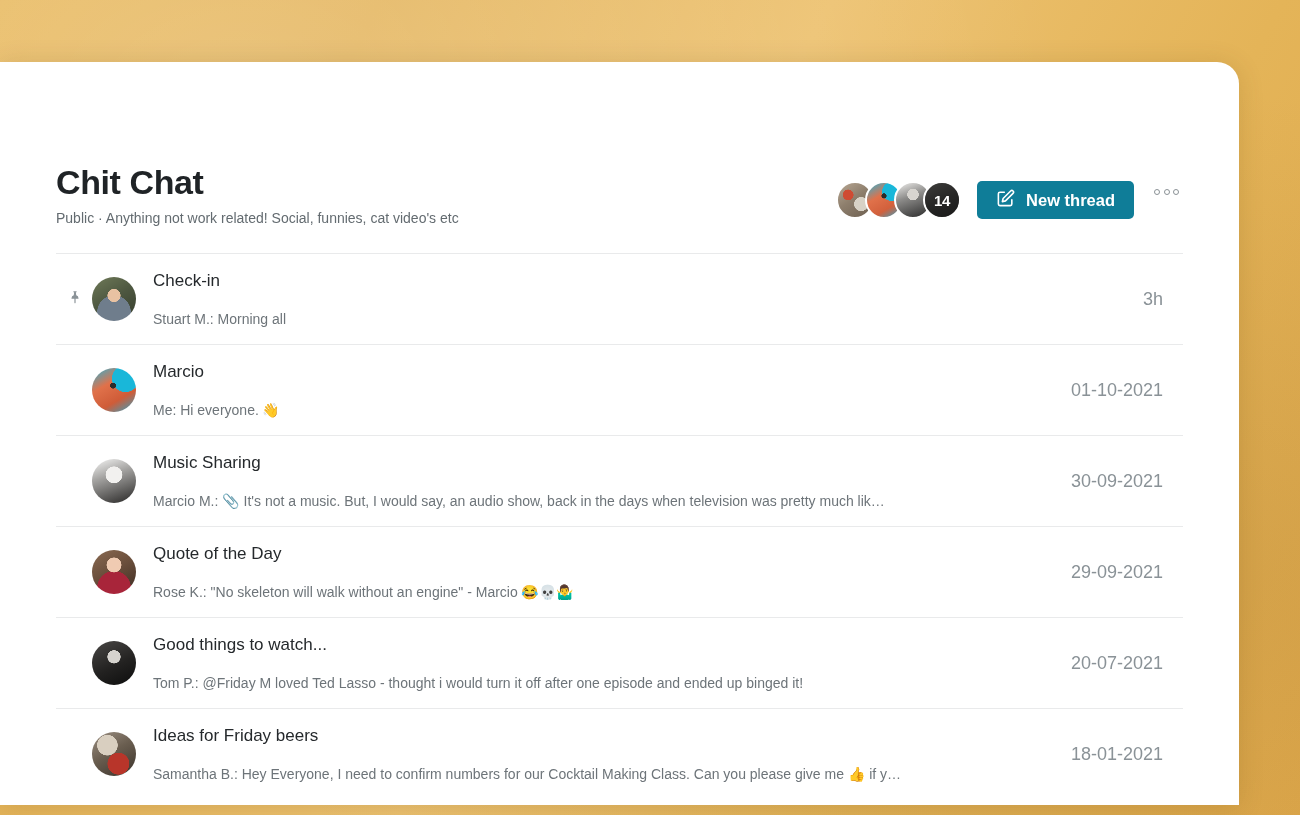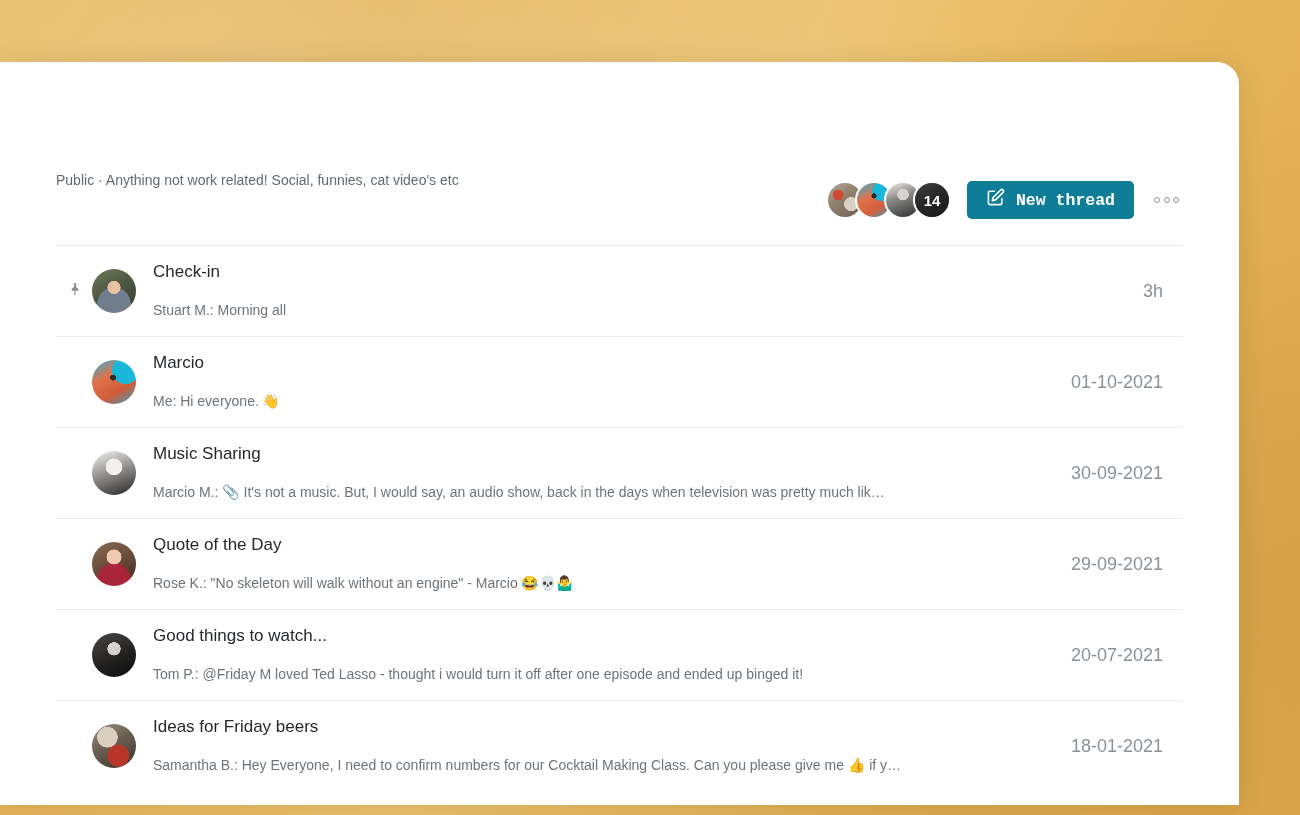--- a/index.html
+++ b/index.html
@@ -65,21 +65,21 @@
 
   .page-subtitle {
     margin-top: 8px;
     font-size: 14px;
     color: #636b70;
     line-height: 1.3;
   }
 
   .header-right {
     display: flex;
-    align-items: center;
+    align-items: flex-start;
     gap: 16px;
     padding-top: 20px;
   }
 
   
   .avatar-stack {
     display: flex;
     align-items: center;
   }
 
@@ -134,21 +134,21 @@
   .new-thread-btn {
     display: inline-flex;
     align-items: center;
     gap: 11px;
     height: 38px;
     padding: 0 19px;
     background: #0f7d98;
     color: #ffffff;
     border: none;
     border-radius: 5px;
-    font-family: Liberation Mono, monospace;
+    font-family: Liberation Sans, sans-serif;
     font-size: 16.5px;
     font-weight: bold;
     cursor: pointer;
     white-space: nowrap;
   }
   .compose-icon { display: block; }
 
   .kebab-btn {
     display: inline-flex;
     align-items: center;
@@ -276,20 +276,21 @@
 <body>
 
 <div class="bg-texture"></div>
 
 <div class="card">
   <div class="card-inner">
 
     <div class="header">
 
       <div class="header-left">
+        <div class="page-title">Chit Chat</div>
         <div class="page-subtitle">Public · Anything not work related! Social, funnies, cat video's etc</div>
       </div>
 
       <div class="header-right">
 
         <div class="avatar-stack">
           <div class="stack-av av-a"></div>
           <div class="stack-av av-b"></div>
           <div class="stack-av av-c"></div>
           <div class="stack-av av-d">

